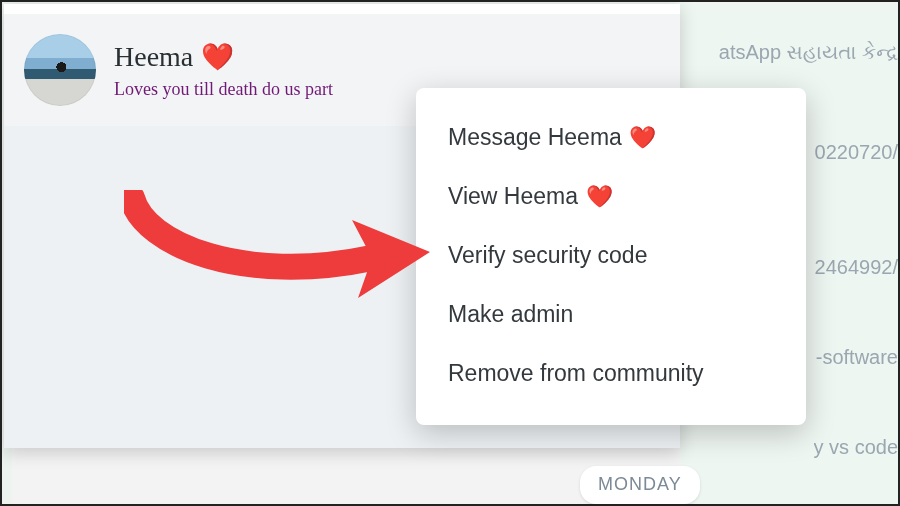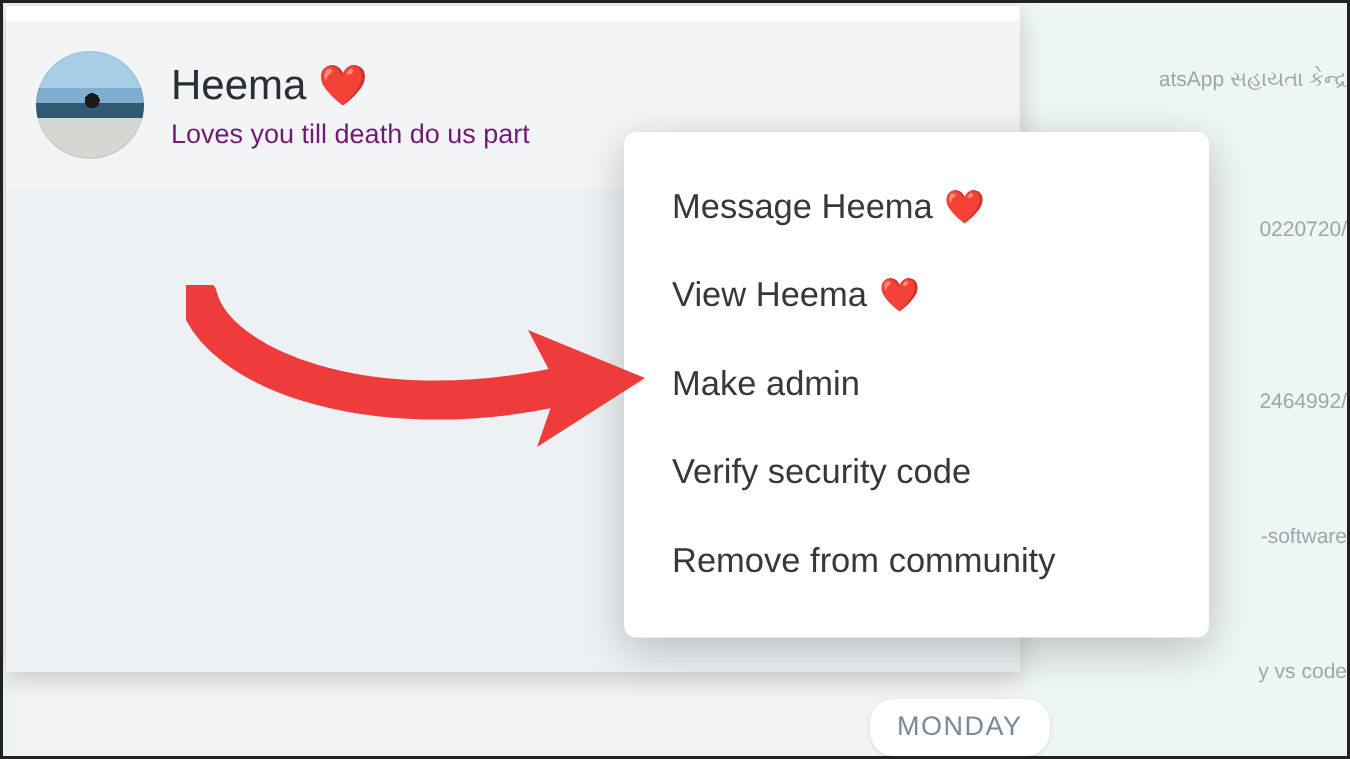--- a/index.html
+++ b/index.html
@@ -22,21 +22,21 @@
   }
   .bg-row{
     position:absolute;
     right:0;
     height:60px;
     display:flex;
     align-items:center;
     justify-content:flex-end;
     padding-right:0;
     color:#6d7c8a;
-    font-size:14px;
+    font-size:20px;
     white-space:nowrap;
     overflow:hidden;
     text-align:center;
   }
   .bg-row span{color:#9aa6b0}
   .r0{top:20px}
   .r1{top:120px}
   .r2{top:160px}
   .r3{top:235px}
   .r4{top:325px}
@@ -68,20 +68,21 @@
   .panel-header-top{
     height:10px;background:#fff;
   }
   .contact-row{
     height:112px;
     background:#f3f4f6;
     display:flex;
     align-items:center;
     padding:0 18px 0 20px;
     gap:18px;
+    font-family:Liberation Serif, serif;
   }
   .avatar{
     width:72px;height:72px;border-radius:50%;
     flex:none;
     background:
       radial-gradient(circle at 52% 46%, #1a1a1a 0 5px, transparent 5px),
       linear-gradient(to bottom,#a9cfe8 0 34%,#7faed1 34% 48%,#2f5a72 48% 62%,#d6d6d2 62% 100%);
     box-shadow:inset 0 0 0 1px rgba(0,0,0,0.05);
   }
   .contact-text{display:flex;flex-direction:column;gap:6px;min-width:0}
@@ -188,24 +189,24 @@
 <div class="menu">
   <div class="menu-item">
     <span>Message Heema</span>
     <span class="heart">❤️</span>
   </div>
   <div class="menu-item">
     <span>View Heema</span>
     <span class="heart">❤️</span>
   </div>
   <div class="menu-item">
+    <span>Verify security code</span>
+  </div>
+  <div class="menu-item">
     <span>Make admin</span>
-  </div>
-  <div class="menu-item">
-    <span>Verify security code</span>
   </div>
   <div class="menu-item">
     <span>Remove from community</span>
   </div>
 </div>
 
 <svg class="arrow" viewBox="0 0 310 120">
   <defs></defs>
   <path d="M 8 8
            C 20 55, 120 95, 248 68" stroke="#ee3b3b" stroke-width="26" fill="none" stroke-linecap="round"></path>

